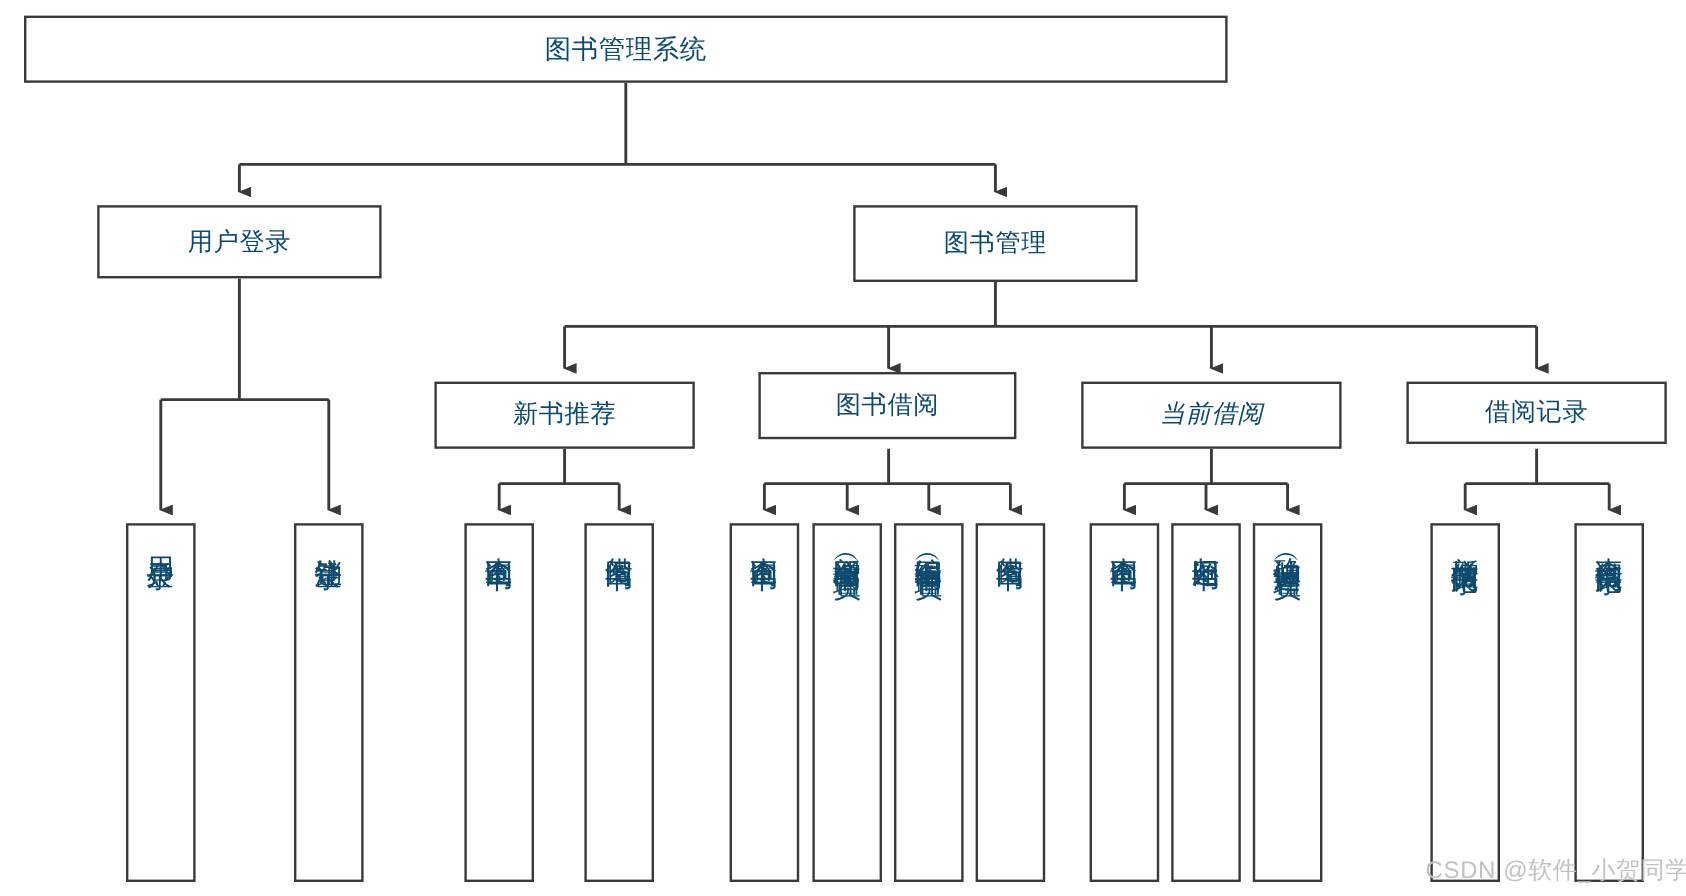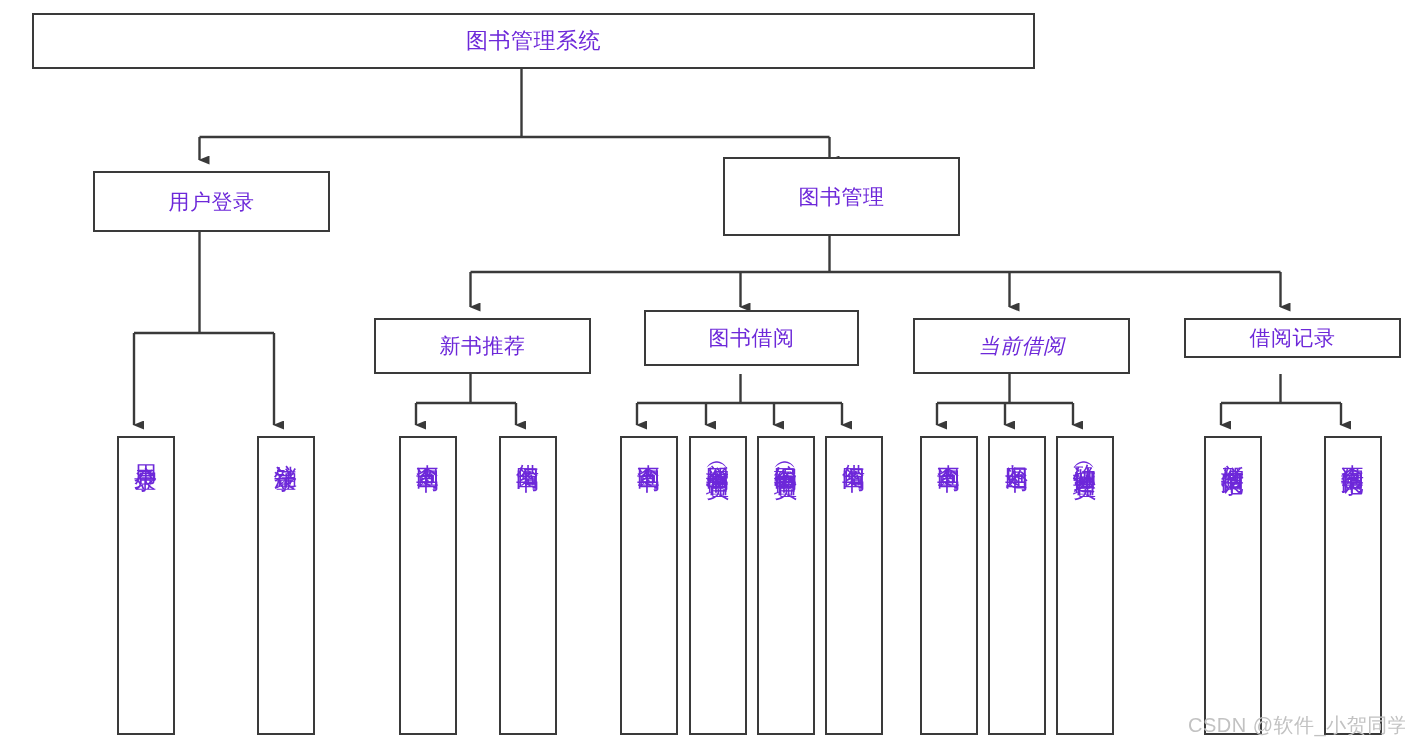--- a/index.html
+++ b/index.html
@@ -26,22 +26,21 @@
     pointer-events: none;
   }
   .node {
     position: absolute;
     box-sizing: border-box;
     background: #ffffff;
     border: 2px solid #3a3a3a;
     display: flex;
     align-items: center;
     justify-content: center;
-    color: #6d28d9;
-    margin-left: 12px;
+    color: #0c4a6e;
   }
   .node .label {
     text-align: center;
     line-height: 1.12;
     letter-spacing: 0.5px;
   }
   .node.horiz .label {
     font-size: 21px;
     white-space: nowrap;
   }
@@ -116,33 +115,33 @@
       </g>
   </svg>
 
   <div id="node-layer">
       <div class="node horiz root" style="left: 20px; top: 13px; width: 1003px; height: 56px;">
         <span class="label">图书管理系统</span>
       </div>
       <div class="node horiz" style="left: 81px; top: 171px; width: 237px; height: 61px;">
         <span class="label">用户登录</span>
       </div>
-      <div class="node horiz" style="left: 711px; top: 157px; width: 237px; height: 79px;">
+      <div class="node horiz" style="left: 711px; top: 171px; width: 237px; height: 64px;">
         <span class="label">图书管理</span>
       </div>
       <div class="node horiz" style="left: 362px; top: 318px; width: 217px; height: 56px; justify-content: center;">
         <span class="label">新书推荐</span>
       </div>
       <div class="node horiz" style="left: 632px; top: 310px; width: 215px; height: 56px;">
         <span class="label">图书借阅</span>
       </div>
       <div class="node horiz" style="left: 901px; top: 318px; width: 217px; height: 56px; font-style: italic;">
         <span class="label">当前借阅</span>
       </div>
-      <div class="node horiz" style="left: 1172px; top: 318px; width: 217px; height: 40px; justify-content: center;">
+      <div class="node horiz" style="left: 1172px; top: 318px; width: 217px; height: 52px; justify-content: center;">
         <span class="label">借阅记录</span>
       </div>
       <div class="node vert" style="left: 105px; top: 436px; width: 58px; height: 299px;">
         <span class="label">用户登录</span>
       </div>
       <div class="node vert" style="left: 245px; top: 436px; width: 58px; height: 299px;">
         <span class="label">注销登录</span>
       </div>
       <div class="node vert" style="left: 387px; top: 436px; width: 58px; height: 299px;">
         <span class="label">查询图书</span>

